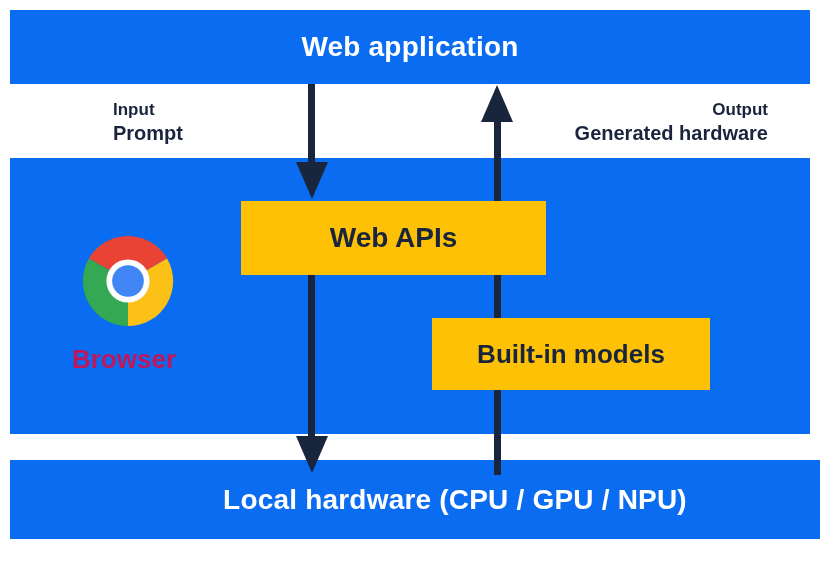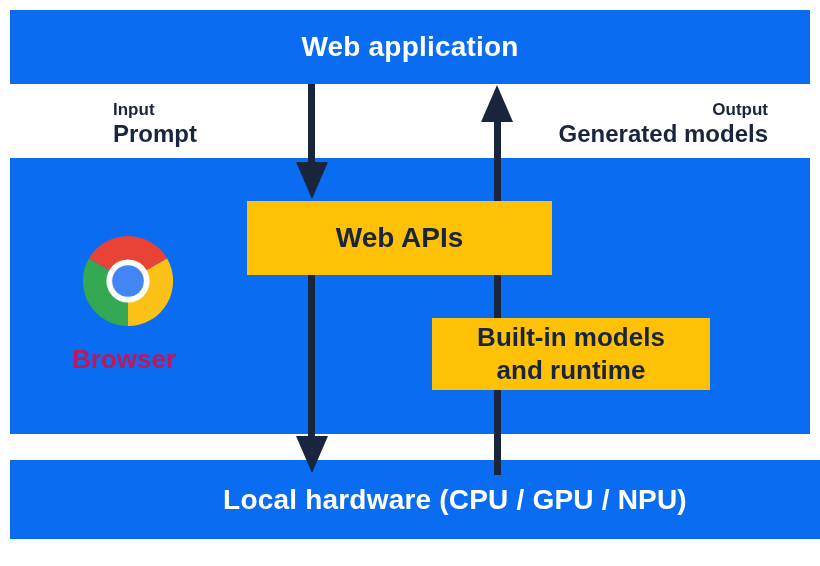--- a/index.html
+++ b/index.html
@@ -12,41 +12,41 @@
   .middle-band{ top:158px; height:276px; z-index:1; }
   .bottom-bar { top:460px; height:79px; z-index:1;padding-left:45px; }
   .bar-label {
     width:100%; height:100%; display:flex; align-items:center; justify-content:center;
     color:#ffffff; font-weight:bold; font-size:28px; letter-spacing:0.2px;
   }
   .io-block { position:absolute; top:99px; color:var(--ink,#18253D); z-index:2; }
   .io-left  { left:113px; text-align:left; }
   .io-right { right:52px; text-align:right; }
   .io-title { font-size:17px; font-weight:700; line-height:22px; }
-  .io-value { font-size:24px; font-weight:bold; line-height:25px; }
+  .io-value { font-size:20px; font-weight:bold; line-height:25px; }
 
   .vline { position:absolute; width:7px; background:var(--ink,#18253D); z-index:3; }
   .ahead { position:absolute; width:0; height:0; z-index:3; }
   .ahead-down { border-left:16px solid transparent; border-right:16px solid transparent;
                 border-top:37px solid var(--ink,#18253D); }
   .ahead-up   { border-left:16px solid transparent; border-right:16px solid transparent;
                 border-bottom:37px solid var(--ink,#18253D); }
   #down-line-1 { left:308px; top:84px;  height:79px; }
   #down-head-1 { left:296px; top:162px; }
   #down-line-2 { left:308px; top:275px; height:162px; }
   #down-head-2 { left:296px; top:436px; }
   #up-line     { left:494px; top:120px; height:355px; }
   #up-head     { left:481px; top:85px; }
 
   .ybox {
     position:absolute; background:var(--yellow,#FFC105); color:var(--ink,#18253D);
     display:flex; flex-direction:column; align-items:center; justify-content:center;
     font-weight:bold; z-index:4; text-align:center;
   }
-  .web-apis-box { left:247px; top:201px; width:305px; height:74px; font-size:28px; }
+  .web-apis-box { left:241px; top:201px; width:305px; height:74px; font-size:28px; }
   .builtin-box  { left:432px; top:318px; width:278px; height:72px; font-size:26px; line-height:33px; }
 
   .chrome-icon { position:absolute; left:80px; top:233px; width:96px; height:96px; z-index:2; }
   .browser-label {
     position:absolute; left:49px; top:344px; width:150px; text-align:center;
     color:#be185d; font-weight:bold; font-size:26px; z-index:2;
   }
 </style>
 </head>
 <body>
@@ -56,21 +56,21 @@
   <div class="band top-bar">
     <div class="bar-label">Web application</div>
   </div>
 
   <div class="io-block io-left">
     <div class="io-title">Input</div>
     <div class="io-value">Prompt</div>
   </div>
   <div class="io-block io-right">
     <div class="io-title">Output</div>
-    <div class="io-value">Generated models</div>
+    <div class="io-value">Generated hardware</div>
   </div>
 
   <div class="band middle-band"></div>
 
   <div class="band bottom-bar">
     <div class="bar-label">Local hardware (CPU / GPU / NPU)</div>
   </div>
 
   <div class="vline" id="down-line-1"></div>
   <div class="ahead ahead-down" id="down-head-1"></div>
@@ -78,21 +78,20 @@
   <div class="ahead ahead-down" id="down-head-2"></div>
 
   <div class="vline" id="up-line"></div>
   <div class="ahead ahead-up" id="up-head"></div>
 
   <div class="ybox web-apis-box">
     <span>Web APIs</span>
   </div>
   <div class="ybox builtin-box">
     <span>Built-in models</span>
-    <span>and runtime</span>
   </div>
 
   <svg class="chrome-icon" viewBox="-50 -50 100 100" xmlns="http://www.w3.org/2000/svg" aria-hidden="true">
     <path d="M0,0 L-40.7,-23.5 A47,47 0 0 1 40.7,-23.5 Z" fill="var(--chrome_red,#E94335)"></path>
     <path d="M0,0 L40.7,-23.5 A47,47 0 0 1 0,47 Z" fill="var(--chrome_yellow,#FBC116)"></path>
     <path d="M0,0 L0,47 A47,47 0 0 1 -40.7,-23.5 Z" fill="var(--chrome_green,#34A853)"></path>
     <circle r="22.5" fill="#ffffff"></circle>
     <circle r="16.5" fill="var(--chrome_blue,#4285F4)"></circle>
   </svg>
   <div class="browser-label">Browser</div>

